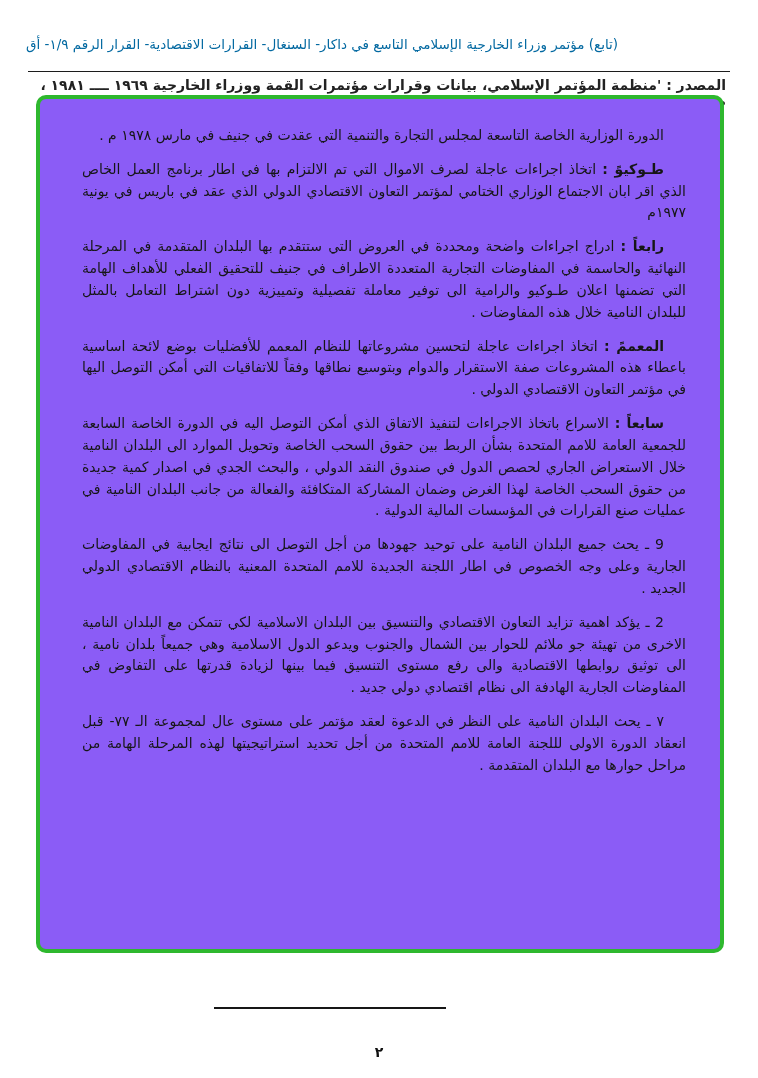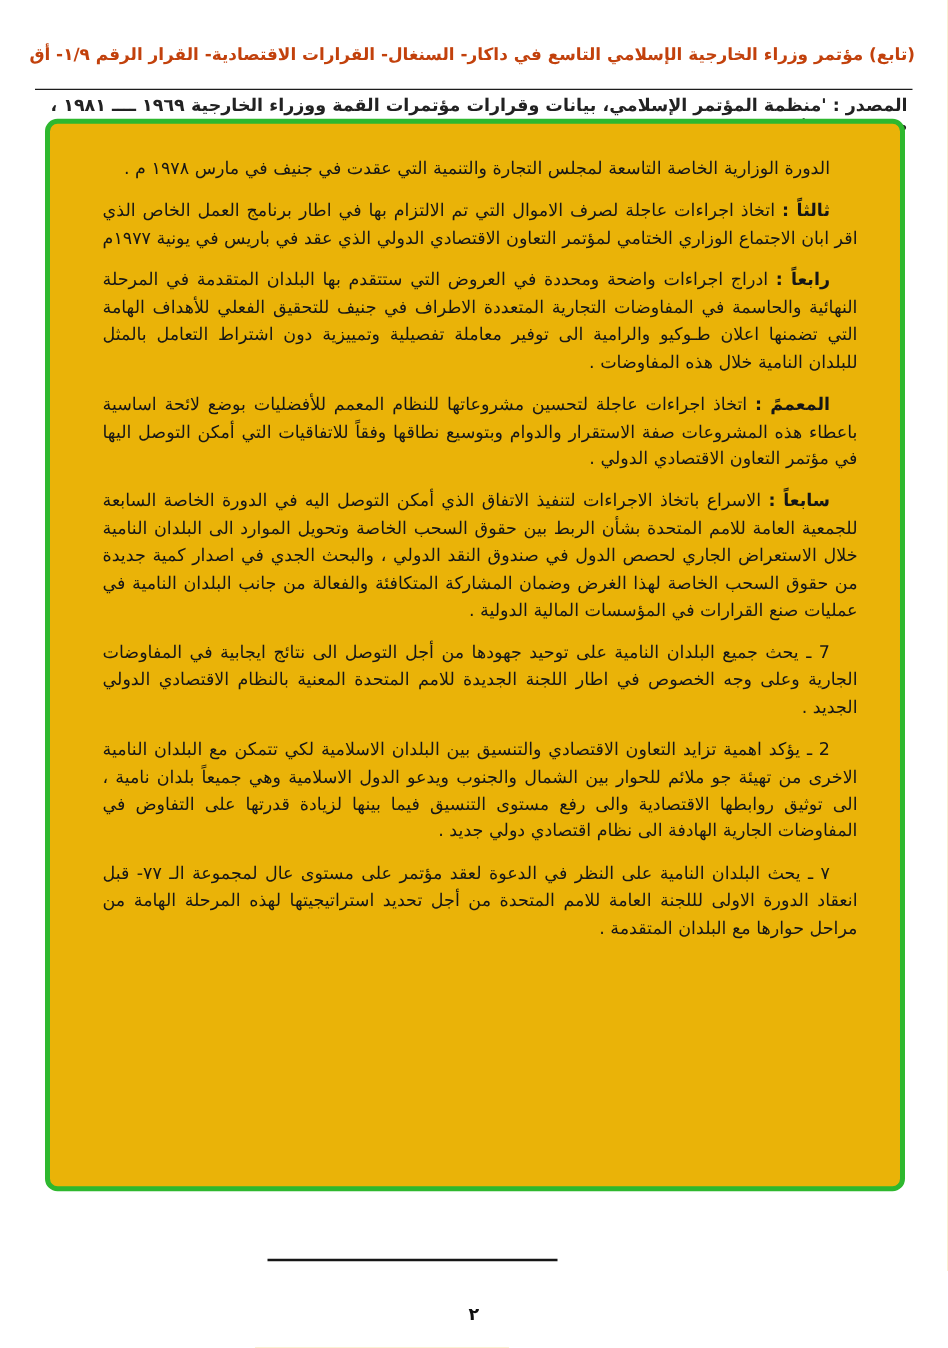--- a/index.html
+++ b/index.html
@@ -19,26 +19,26 @@
     position: absolute;
     inset: 0;
     background: #ffffff;
   }
   .doc-header {
     position: absolute;
     top: 36px;
     left: 26px;
     right: 26px;
     direction: rtl;
-    text-align: center;
+    text-align: left;
     font-size: 13.5px;
-    font-weight: bold;
+    font-weight: normal;
     letter-spacing: 0.2px;
     white-space: nowrap;
-    color: #c2410c;
+    color: #0369a1;
   }
   .header-divider {
     position: absolute;
     top: 71px;
     left: 28px;
     right: 28px;
     border-top: 1.6px solid #1c1c1c;
   }
   .source-line {
     position: absolute;
@@ -56,21 +56,21 @@
     top: 95px;
     left: 36px;
     width: 688px;
     height: 858px;
     box-sizing: border-box;
     border: 4px solid #2eb82e;
     border-radius: 10px;
     padding: 26px 34px 18px 42px;
     direction: rtl;
     overflow: hidden;
-    background: #eab308;
+    background: #8b5cf6;
   }
   .para {
     margin: 0 0 12px 0;
     font-size: 14px;
     line-height: 1.56;
     text-align: justify;
     text-indent: 22px;
     color: #161616;
   }
   .lead-bold {
@@ -102,31 +102,31 @@
   <div class="doc-header">(تابع)  مؤتمر وزراء الخارجية الإسلامي التاسع في داكار- السنغال- القرارات الاقتصادية- القرار الرقم ١/٩- أق</div>
 
   <div class="header-divider"></div>
 
   <div class="source-line">المصدر : 'منظمة المؤتمر الإسلامي، بيانات وقرارات مؤتمرات القمة ووزراء الخارجية ١٩٦٩ ــــ ١٩٨١ ، ص٣٥٧- ٣٥٨'</div>
 
   <div class="doc-frame" style="border-color: rgb(46, 184, 46);">
 
     <p class="para"><span>الدورة الوزارية الخاصة التاسعة لمجلس التجارة والتنمية التي عقدت في جنيف في مارس ١٩٧٨ م .</span></p>
 
-    <p class="para"><span class="lead-bold">ثالثاً :</span> <span>اتخاذ اجراءات عاجلة لصرف الاموال التي تم الالتزام بها في اطار برنامج العمل الخاص الذي اقر ابان الاجتماع الوزاري الختامي لمؤتمر التعاون الاقتصادي الدولي الذي عقد في باريس في يونية ١٩٧٧م</span></p>
+    <p class="para"><span class="lead-bold">طـوكيوً :</span> <span>اتخاذ اجراءات عاجلة لصرف الاموال التي تم الالتزام بها في اطار برنامج العمل الخاص الذي اقر ابان الاجتماع الوزاري الختامي لمؤتمر التعاون الاقتصادي الدولي الذي عقد في باريس في يونية ١٩٧٧م</span></p>
 
     <p class="para"><span class="lead-bold">رابعاً :</span> <span>ادراج اجراءات واضحة ومحددة في العروض التي ستتقدم بها البلدان المتقدمة في المرحلة النهائية والحاسمة في المفاوضات التجارية المتعددة الاطراف في جنيف للتحقيق الفعلي للأهداف الهامة التي تضمنها اعلان طـوكيو والرامية الى توفير معاملة تفصيلية وتمييزية دون اشتراط التعامل بالمثل للبلدان النامية خلال هذه المفاوضات .</span></p>
 
 
     <p class="para"><span class="lead-bold">المعممً :</span> <span>اتخاذ اجراءات عاجلة لتحسين مشروعاتها للنظام المعمم للأفضليات بوضع لائحة اساسية باعطاء هذه المشروعات صفة الاستقرار والدوام وبتوسيع نطاقها وفقاً للاتفاقيات التي أمكن التوصل اليها في مؤتمر التعاون الاقتصادي الدولي .</span></p>
 
     <p class="para"><span class="lead-bold">سابعاً :</span> <span>الاسراع باتخاذ الاجراءات لتنفيذ الاتفاق الذي أمكن التوصل اليه في الدورة الخاصة السابعة للجمعية العامة للامم المتحدة بشأن الربط بين حقوق السحب الخاصة وتحويل الموارد الى البلدان النامية خلال الاستعراض الجاري لحصص الدول في صندوق النقد الدولي ، والبحث الجدي في اصدار كمية جديدة من حقوق السحب الخاصة لهذا الغرض وضمان المشاركة المتكافئة والفعالة من جانب البلدان النامية في عمليات صنع القرارات في المؤسسات المالية الدولية .</span></p>
 
 
-    <p class="para"><span>7 ـ</span> <span>يحث جميع البلدان النامية على توحيد جهودها من أجل التوصل الى نتائج ايجابية في المفاوضات الجارية وعلى وجه الخصوص في اطار اللجنة الجديدة للامم المتحدة المعنية بالنظام الاقتصادي الدولي الجديد .</span></p>
+    <p class="para"><span>9 ـ</span> <span>يحث جميع البلدان النامية على توحيد جهودها من أجل التوصل الى نتائج ايجابية في المفاوضات الجارية وعلى وجه الخصوص في اطار اللجنة الجديدة للامم المتحدة المعنية بالنظام الاقتصادي الدولي الجديد .</span></p>
 
     <p class="para"><span>2 ـ</span> <span>يؤكد اهمية تزايد التعاون الاقتصادي والتنسيق بين البلدان الاسلامية لكي تتمكن مع البلدان النامية الاخرى من تهيئة جو ملائم للحوار بين الشمال والجنوب ويدعو الدول الاسلامية وهي جميعاً بلدان نامية ، الى توثيق روابطها الاقتصادية والى رفع مستوى التنسيق فيما بينها لزيادة قدرتها على التفاوض في المفاوضات الجارية الهادفة الى نظام اقتصادي دولي جديد .</span></p>
 
     <p class="para"><span>٧ ـ</span> <span>يحث البلدان النامية على النظر في الدعوة لعقد مؤتمر على مستوى عال لمجموعة الـ ٧٧- قبل انعقاد الدورة الاولى لللجنة العامة للامم المتحدة من أجل تحديد استراتيجيتها لهذه المرحلة الهامة من مراحل حوارها مع البلدان المتقدمة .</span></p>
 
   </div>
 
   <div class="footnote-divider"></div>
 
   <div class="page-number">٢</div>

